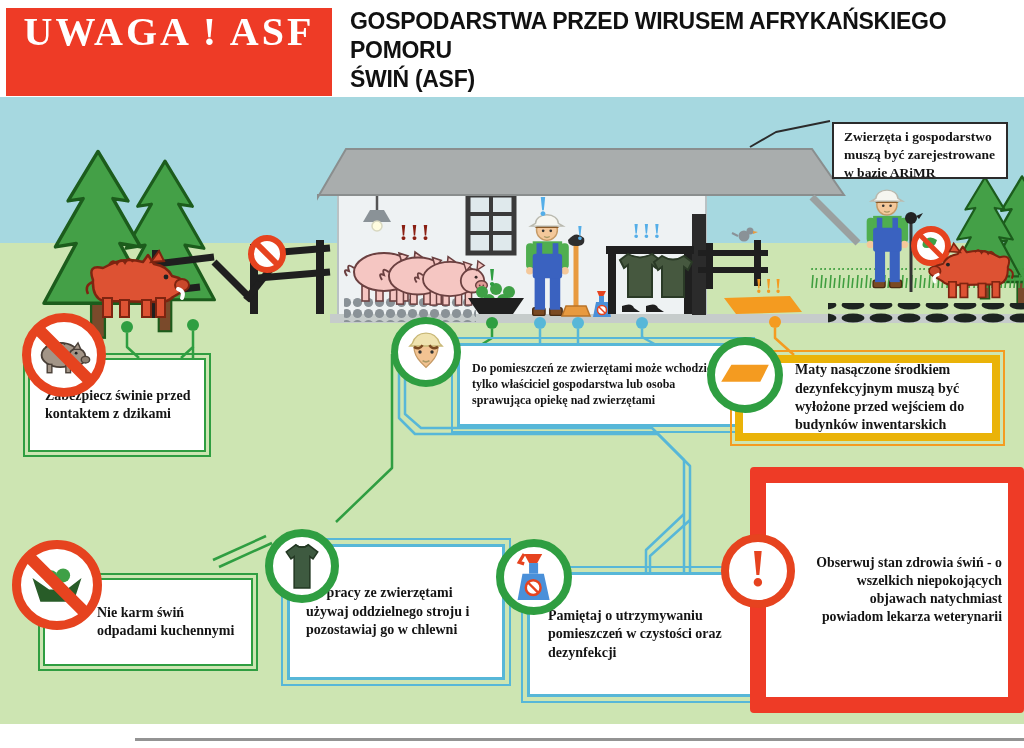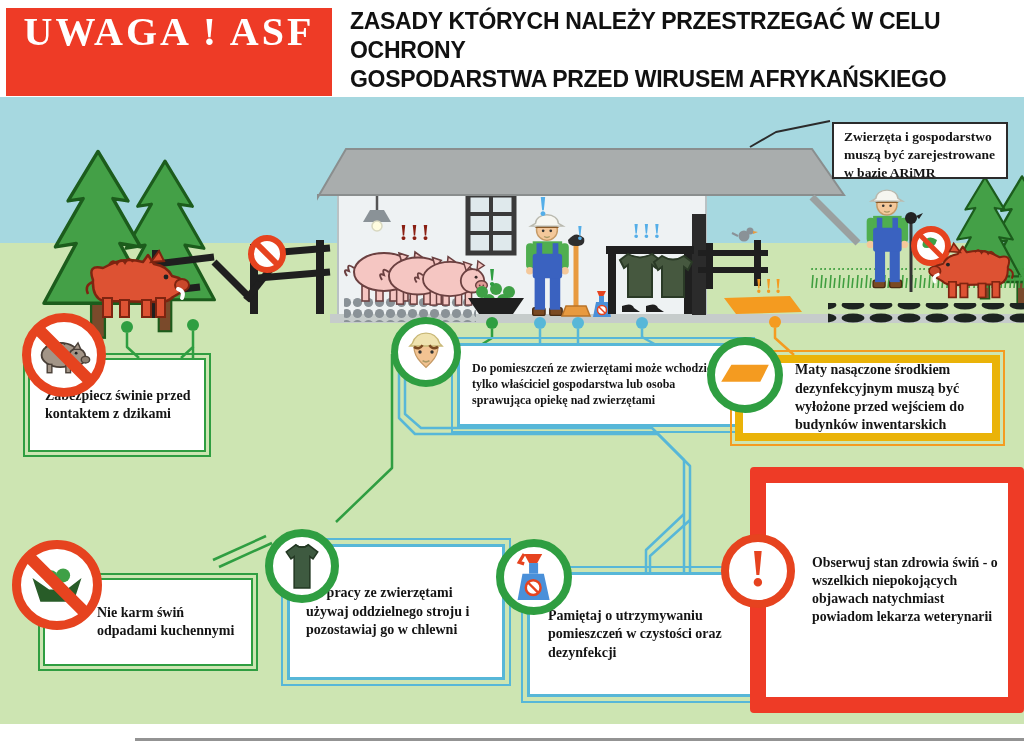--- a/index.html
+++ b/index.html
@@ -23,21 +23,21 @@
   .orange-box{border:8px solid #eab308;outline:2px solid #f49b20;outline-offset:3px;}
   .red-box{border:16px solid #ee3b26;border-radius:4px;}
   .plain-box{border:2px solid #2b2b2b;align-items:flex-start;}
   .bx-register{left:832px;top:110px;width:176px;height:57px;padding:4px 10px;font-size:13.5px;margin-top:12px;}
   .bx-boar{left:28px;top:358px;width:178px;height:94px;padding:6px 4px 6px 15px;font-size:14px;}
   .bx-access{left:457px;top:343px;width:292px;height:84px;padding:14px 12px;font-size:12px;}
   .bx-mats{left:735px;top:355px;width:265px;height:86px;padding:6px 8px 6px 52px;font-size:14px;}
   .bx-waste{left:43px;top:578px;width:210px;height:88px;padding:6px 6px 6px 52px;font-size:14px;}
   .bx-cloth{left:287px;top:544px;width:218px;height:136px;padding:10px 16px;font-size:14px;}
   .bx-clean{left:527px;top:572px;width:247px;height:125px;padding:10px 18px;font-size:14px;}
-  .bx-health{left:750px;top:467px;width:274px;height:246px;padding:6px 6px 6px 46px;font-size:13.8px;}
+  .bx-health{left:750px;top:467px;width:274px;height:246px;padding:6px 6px 6px 46px;font-size:13.8px;text-align:right;}
   
   .badge{position:absolute;border-radius:50%;background:#fff;box-sizing:border-box;
          display:flex;align-items:center;justify-content:center;z-index:6;overflow:visible;}
   .badge-green{border:8px solid #2f9e41;}
   .badge-red{border:8px solid #e6431f;}
   .ban-bar{position:absolute;left:-6%;top:50%;width:112%;height:12px;margin-top:-6px;
            background:#e6431f;transform:rotate(45deg);z-index:3;border-radius:2px;}
   .badge svg,.badge .glyph{position:relative;z-index:1;}
   .b-boarban{left:22px;top:313px;width:84px;height:84px;border-width:9px;}
   .b-face{left:391px;top:317px;width:70px;height:70px;border-width:7px;}
@@ -50,21 +50,20 @@
               line-height:1;margin-top:-4px;}
   .scan-line{position:absolute;left:135px;top:738px;width:889px;height:3px;background:#3a3a3a;opacity:.55;}
 </style>
 </head>
 <body>
 
 <div class="banner">
   <span class="banner-text">UWAGA ! ASF</span>
 </div>
 <div class="title">
-  <div>ZASADY KTÓRYCH NALEŻY PRZESTRZEGAĆ W CELU OCHRONY</div>
   <div>GOSPODARSTWA PRZED WIRUSEM AFRYKAŃSKIEGO POMORU</div>
   <div>ŚWIŃ (ASF)</div>
 </div>
 
 <svg class="scene" viewBox="0 97 1024 627">
   <defs>
     <g id="fir">
       <rect x="-6" y="55" width="12" height="30" fill="#7a4a2b" stroke="#1c5c1c" stroke-width="2"></rect>
       <path d="M0,-77 L26,-34 L13,-36 L37,6 L19,3 L47,55 L-47,55 L-19,3 L-37,6 L-13,-36 L-26,-34 Z" fill="#44a047" stroke="#1c5c1c" stroke-width="3" stroke-linejoin="round"></path>
     </g>

